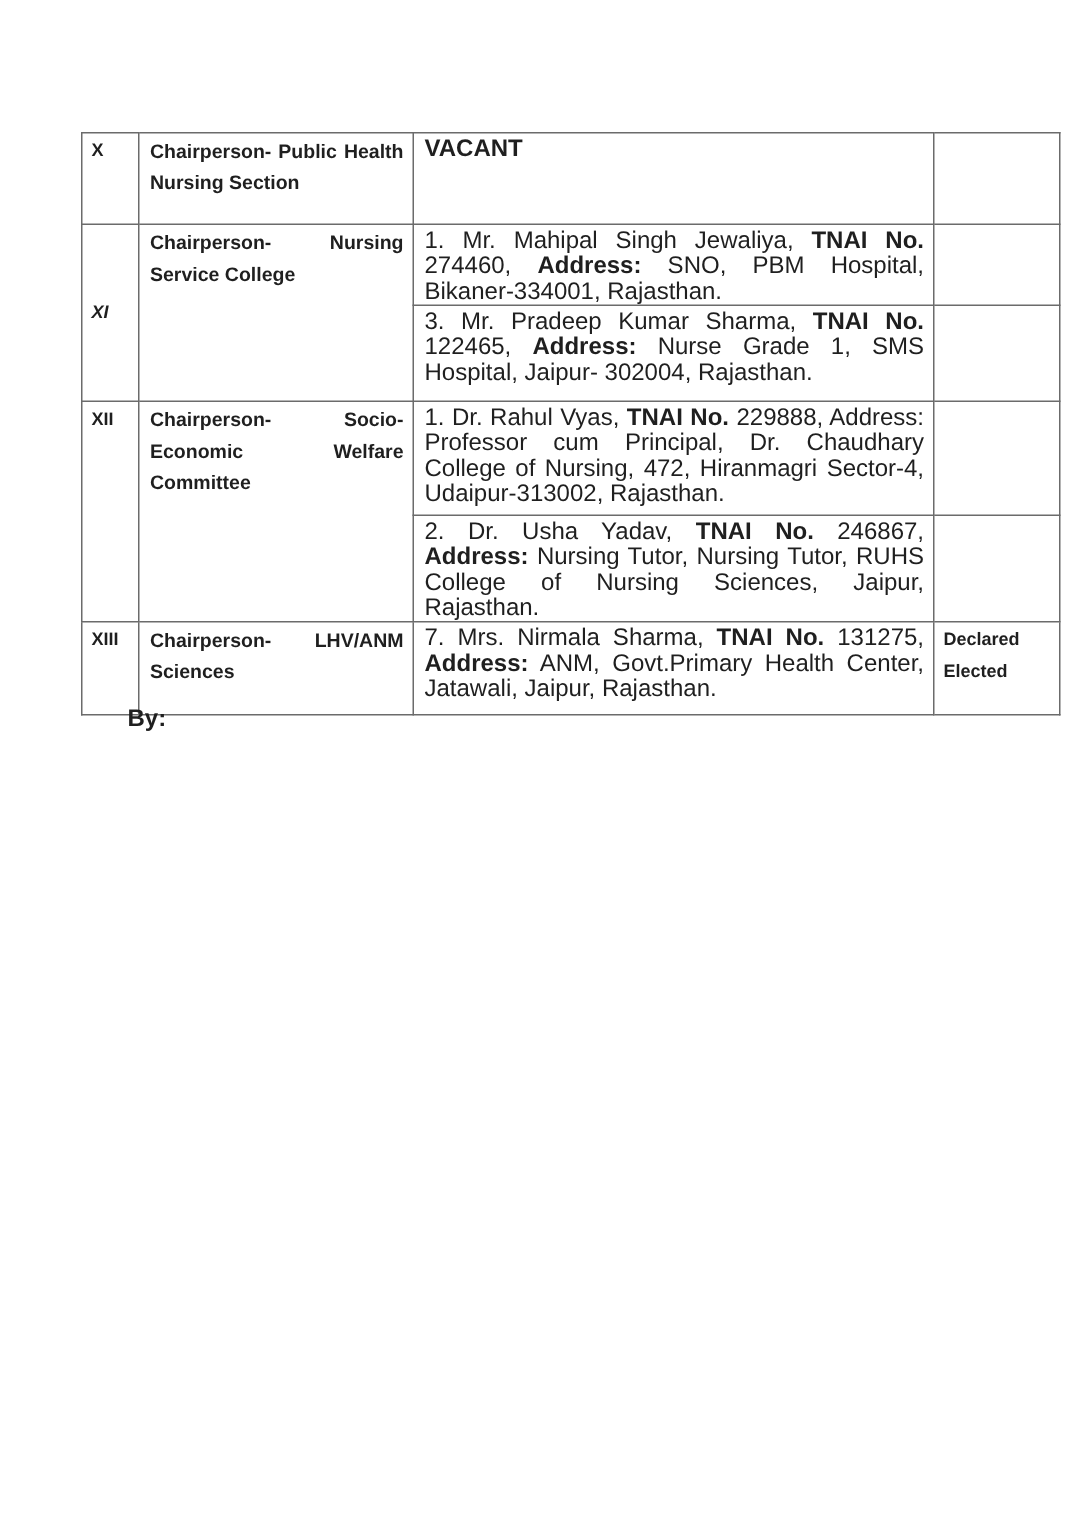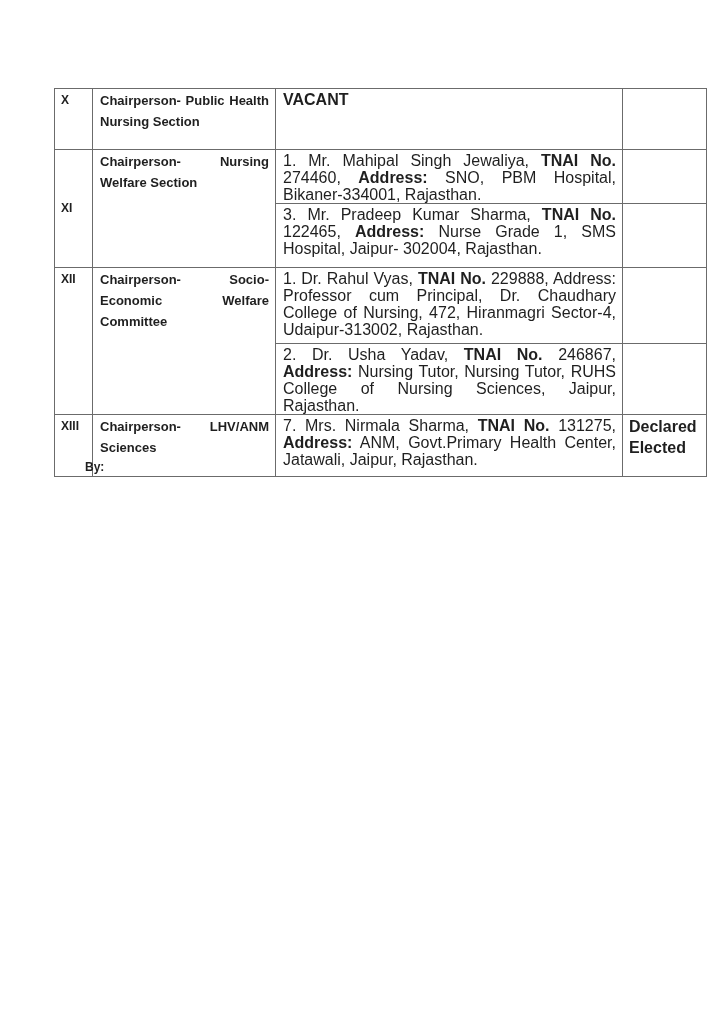--- a/index.html
+++ b/index.html
@@ -25,54 +25,54 @@
     vertical-align: top;
     overflow: hidden;
     box-sizing: border-box;
   }
   .c-id {
     font-weight: bold;
     font-size: 12px;
     line-height: 17px;
     padding: 3px 4px 0 6px;
   }
-  .c-id.mid { vertical-align: middle; padding-top: 0; }
+  .c-id.mid { vertical-align: middle; padding-top: 0; font-style: italic; }
   .c-pos {
     font-weight: bold;
     font-size: 13px;
     line-height: 21px;
     padding: 1px 6px 0 7px;
     text-align: justify;
   }
   .c-cand {
     font-size: 16px;
     line-height: 17px;
     padding: 2px 6px 0 7px;
     text-align: justify;
   }
   .c-cand b { font-weight: bold; }
   .c-status {
     font-weight: bold;
-    font-size: 16px;
+    font-size: 12px;
     line-height: 21px;
     padding: 1px 5px 0 6px;
   }
   tr.r-x    { height: 61px; }
   tr.r-xi1  { height: 49px; }
   tr.r-xi2  { height: 64px; padding-left: 32px; }
   tr.r-xii1 { height: 76px; }
   tr.r-xii2 { height: 58px; }
   tr.r-xiii { height: 62px; }
 
   .footer {
     position: absolute;
-    left: 85px; top: 456px;
+    left: 85px; top: 468px;
     width: 548px;
     font-weight: bold;
-    font-size: 12px;
+    font-size: 16px;
     line-height: 23px;
   }
   .footer p { margin: 0; }
   .footer .by { margin-bottom: 11px; }
   .footer .officer { margin-bottom: 13px; }
 </style>
 </head>
 <body>
 
 <div class="page">
@@ -88,21 +88,21 @@
 
       <tr class="r-x">
         <td class="c-id">X</td>
         <td class="c-pos">Chairperson- Public Health Nursing Section</td>
         <td class="c-cand"><b>VACANT</b></td>
         <td class="c-status"></td>
       </tr>
 
       <tr class="r-xi1">
         <td class="c-id mid" rowspan="2">XI</td>
-        <td class="c-pos" rowspan="2">Chairperson- Nursing Welfare Section</td>
+        <td class="c-pos" rowspan="2">Chairperson- Nursing Service College</td>
         <td class="c-cand"><span>1. Mr. Mahipal Singh Jewaliya, </span><b>TNAI No.</b><span> 274460, </span><b>Address:</b><span> SNO, PBM Hospital, Bikaner-334001, Rajasthan.</span></td>
         <td class="c-status"></td>
       </tr>
       <tr class="r-xi2">
         <td class="c-cand"><span>3. Mr. Pradeep Kumar Sharma, </span><b>TNAI No.</b><span> 122465, </span><b>Address:</b><span> Nurse Grade 1, SMS Hospital, Jaipur- 302004, Rajasthan.</span></td>
         <td class="c-status"></td>
       </tr>
 
       <tr class="r-xii1">
         <td class="c-id" rowspan="2">XII</td>

